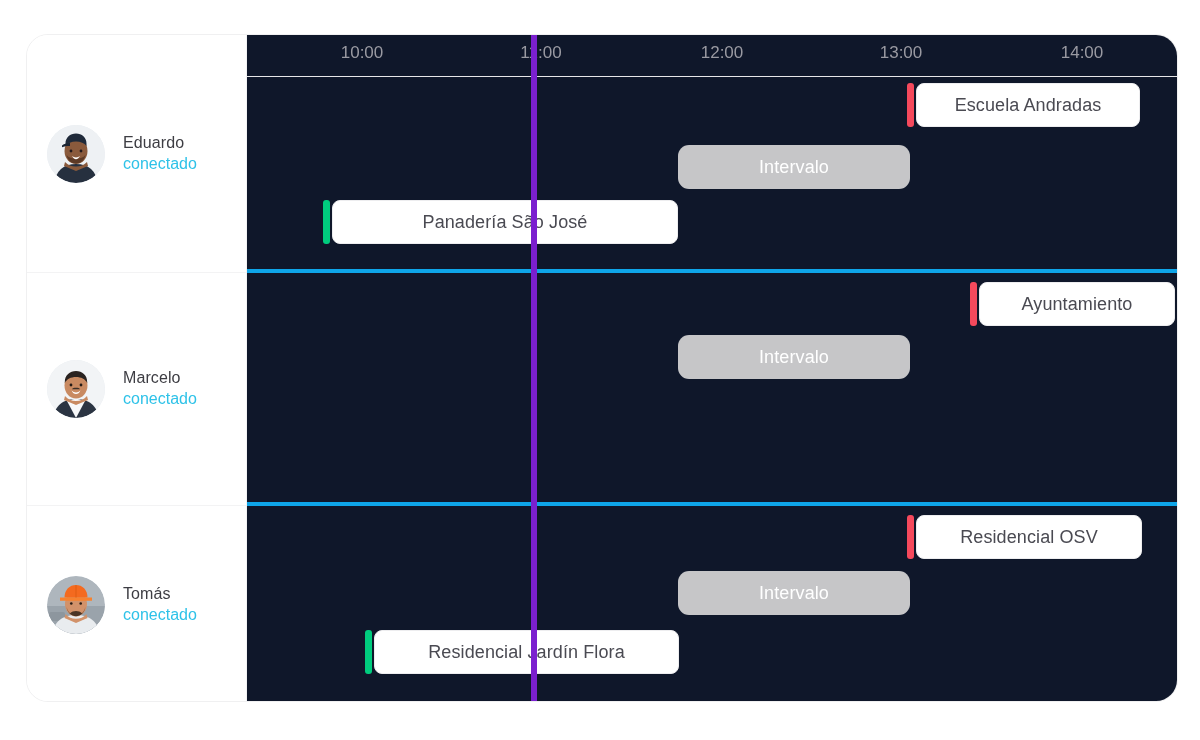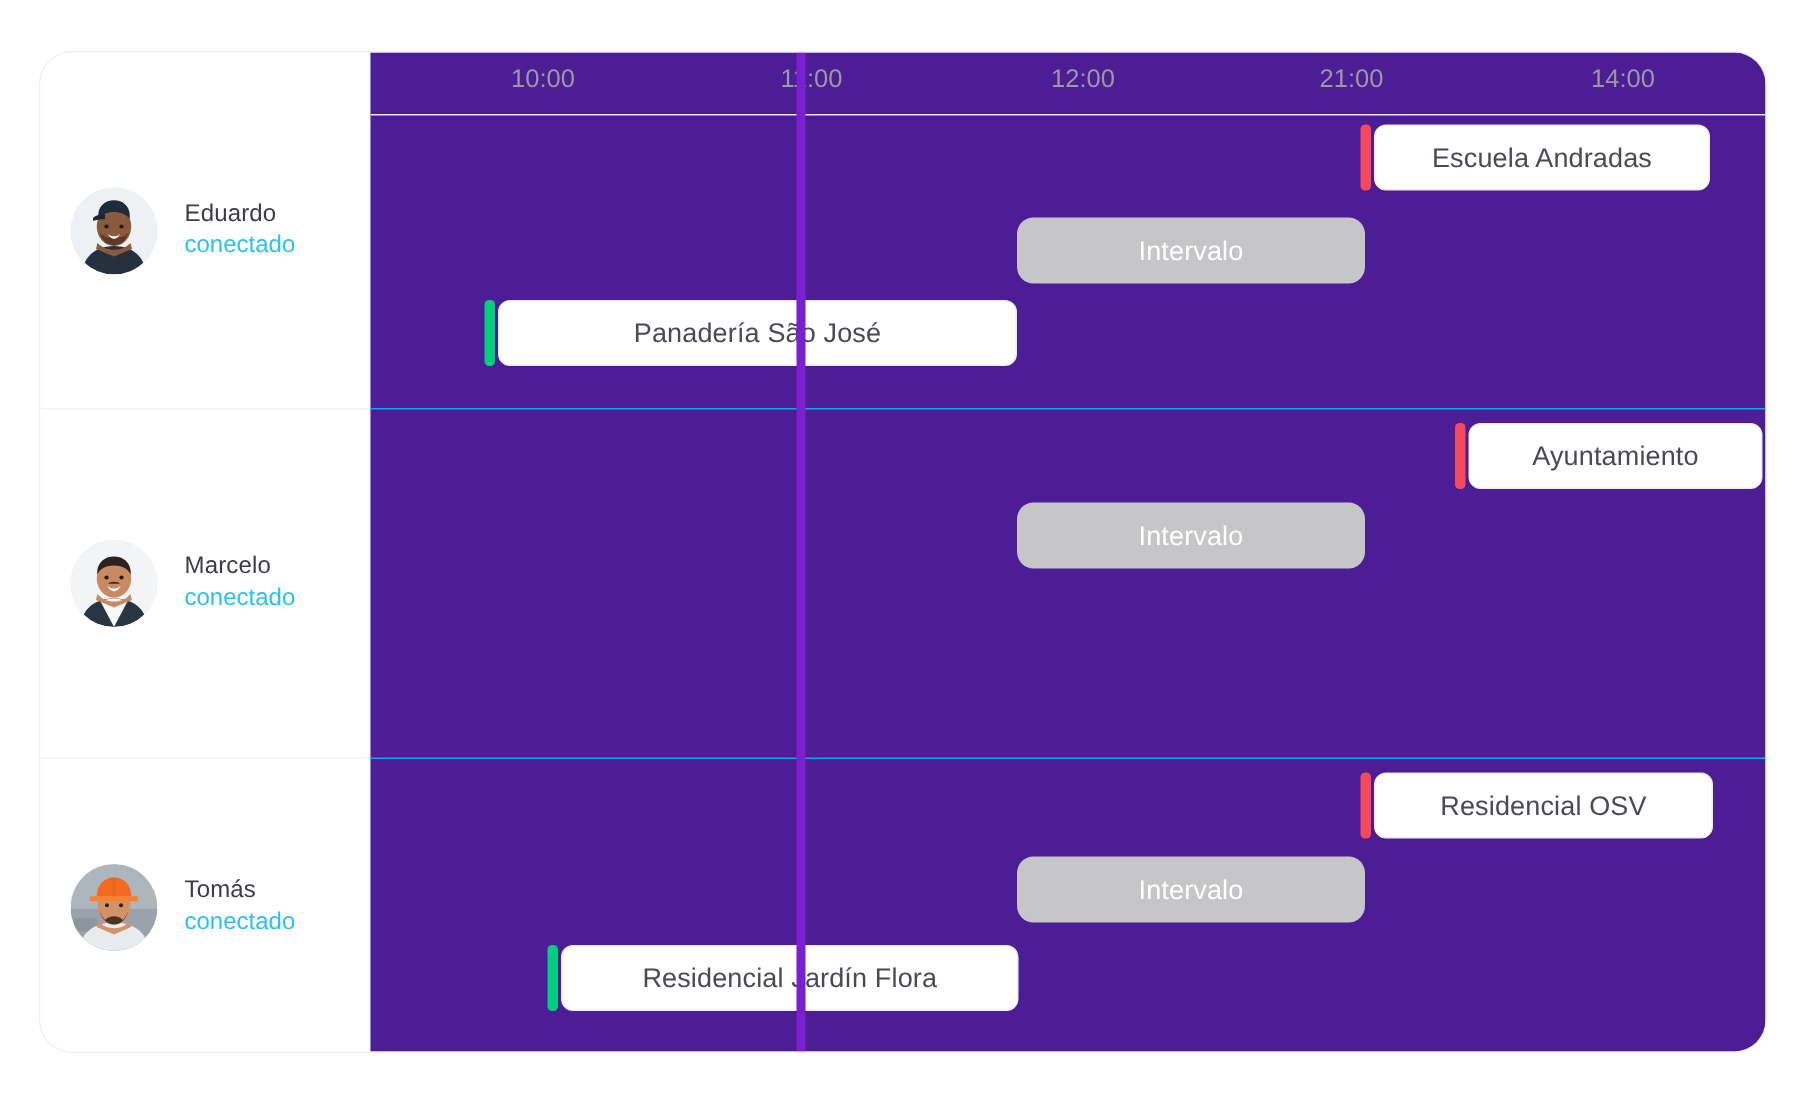--- a/index.html
+++ b/index.html
@@ -77,21 +77,21 @@
   .person-status {
     font-size: 16px;
     color: #2ec2e8;
     margin-top: 2px;
   }
 
   
   .timeline-col {
     position: relative;
     flex: 1 1 auto;
-    background: #4c1d95;
+    background: #0f172a;
     overflow: hidden;
   }
 
   .time-header {
     position: relative;
     height: 42px;
     border-bottom: 1px solid #e6e6e8;
     box-sizing: border-box;
   }
   .time-tick {
@@ -99,21 +99,21 @@
     top: 8px;
     font-size: 17px;
     color: #9a9aa2;
     transform: translateX(-50%);
     white-space: nowrap;
   }
 
   .track {
     position: relative;
     box-sizing: border-box;
-    border-bottom: 1px solid #0ea5e9;
+    border-bottom: 4px solid #0ea5e9;
   }
   .track.t1 { height: 196px; }
   .track.t2 { height: 233px; }
   .track.t3 { height: 197px; border-bottom: none; }
 
   
   .event {
     position: absolute;
     height: 44px;
     display: flex;
@@ -263,21 +263,21 @@
         </div>
       </div>
 
     </div>
 
     <div class="timeline-col">
       <div class="time-header" id="time-header">
           <div class="time-tick" style="left: 115px;">10:00</div>
           <div class="time-tick" style="left: 294px;">11:00</div>
           <div class="time-tick" style="left: 475px;">12:00</div>
-          <div class="time-tick" style="left: 654px;">21:00</div>
+          <div class="time-tick" style="left: 654px;">13:00</div>
           <div class="time-tick" style="left: 835px;">14:00</div>
         </div>
       <div class="track t1" id="track-0">
           <div class="event" style="left: 660px; width: 233px; top: 6px;">
             <div class="event-accent" style="background: rgb(245, 73, 92);"></div>
             <div class="event-body">
               <span class="event-label">Escuela Andradas</span>
             </div>
           </div>
           <div class="event break" style="left: 431px; width: 232px; top: 68px;">

